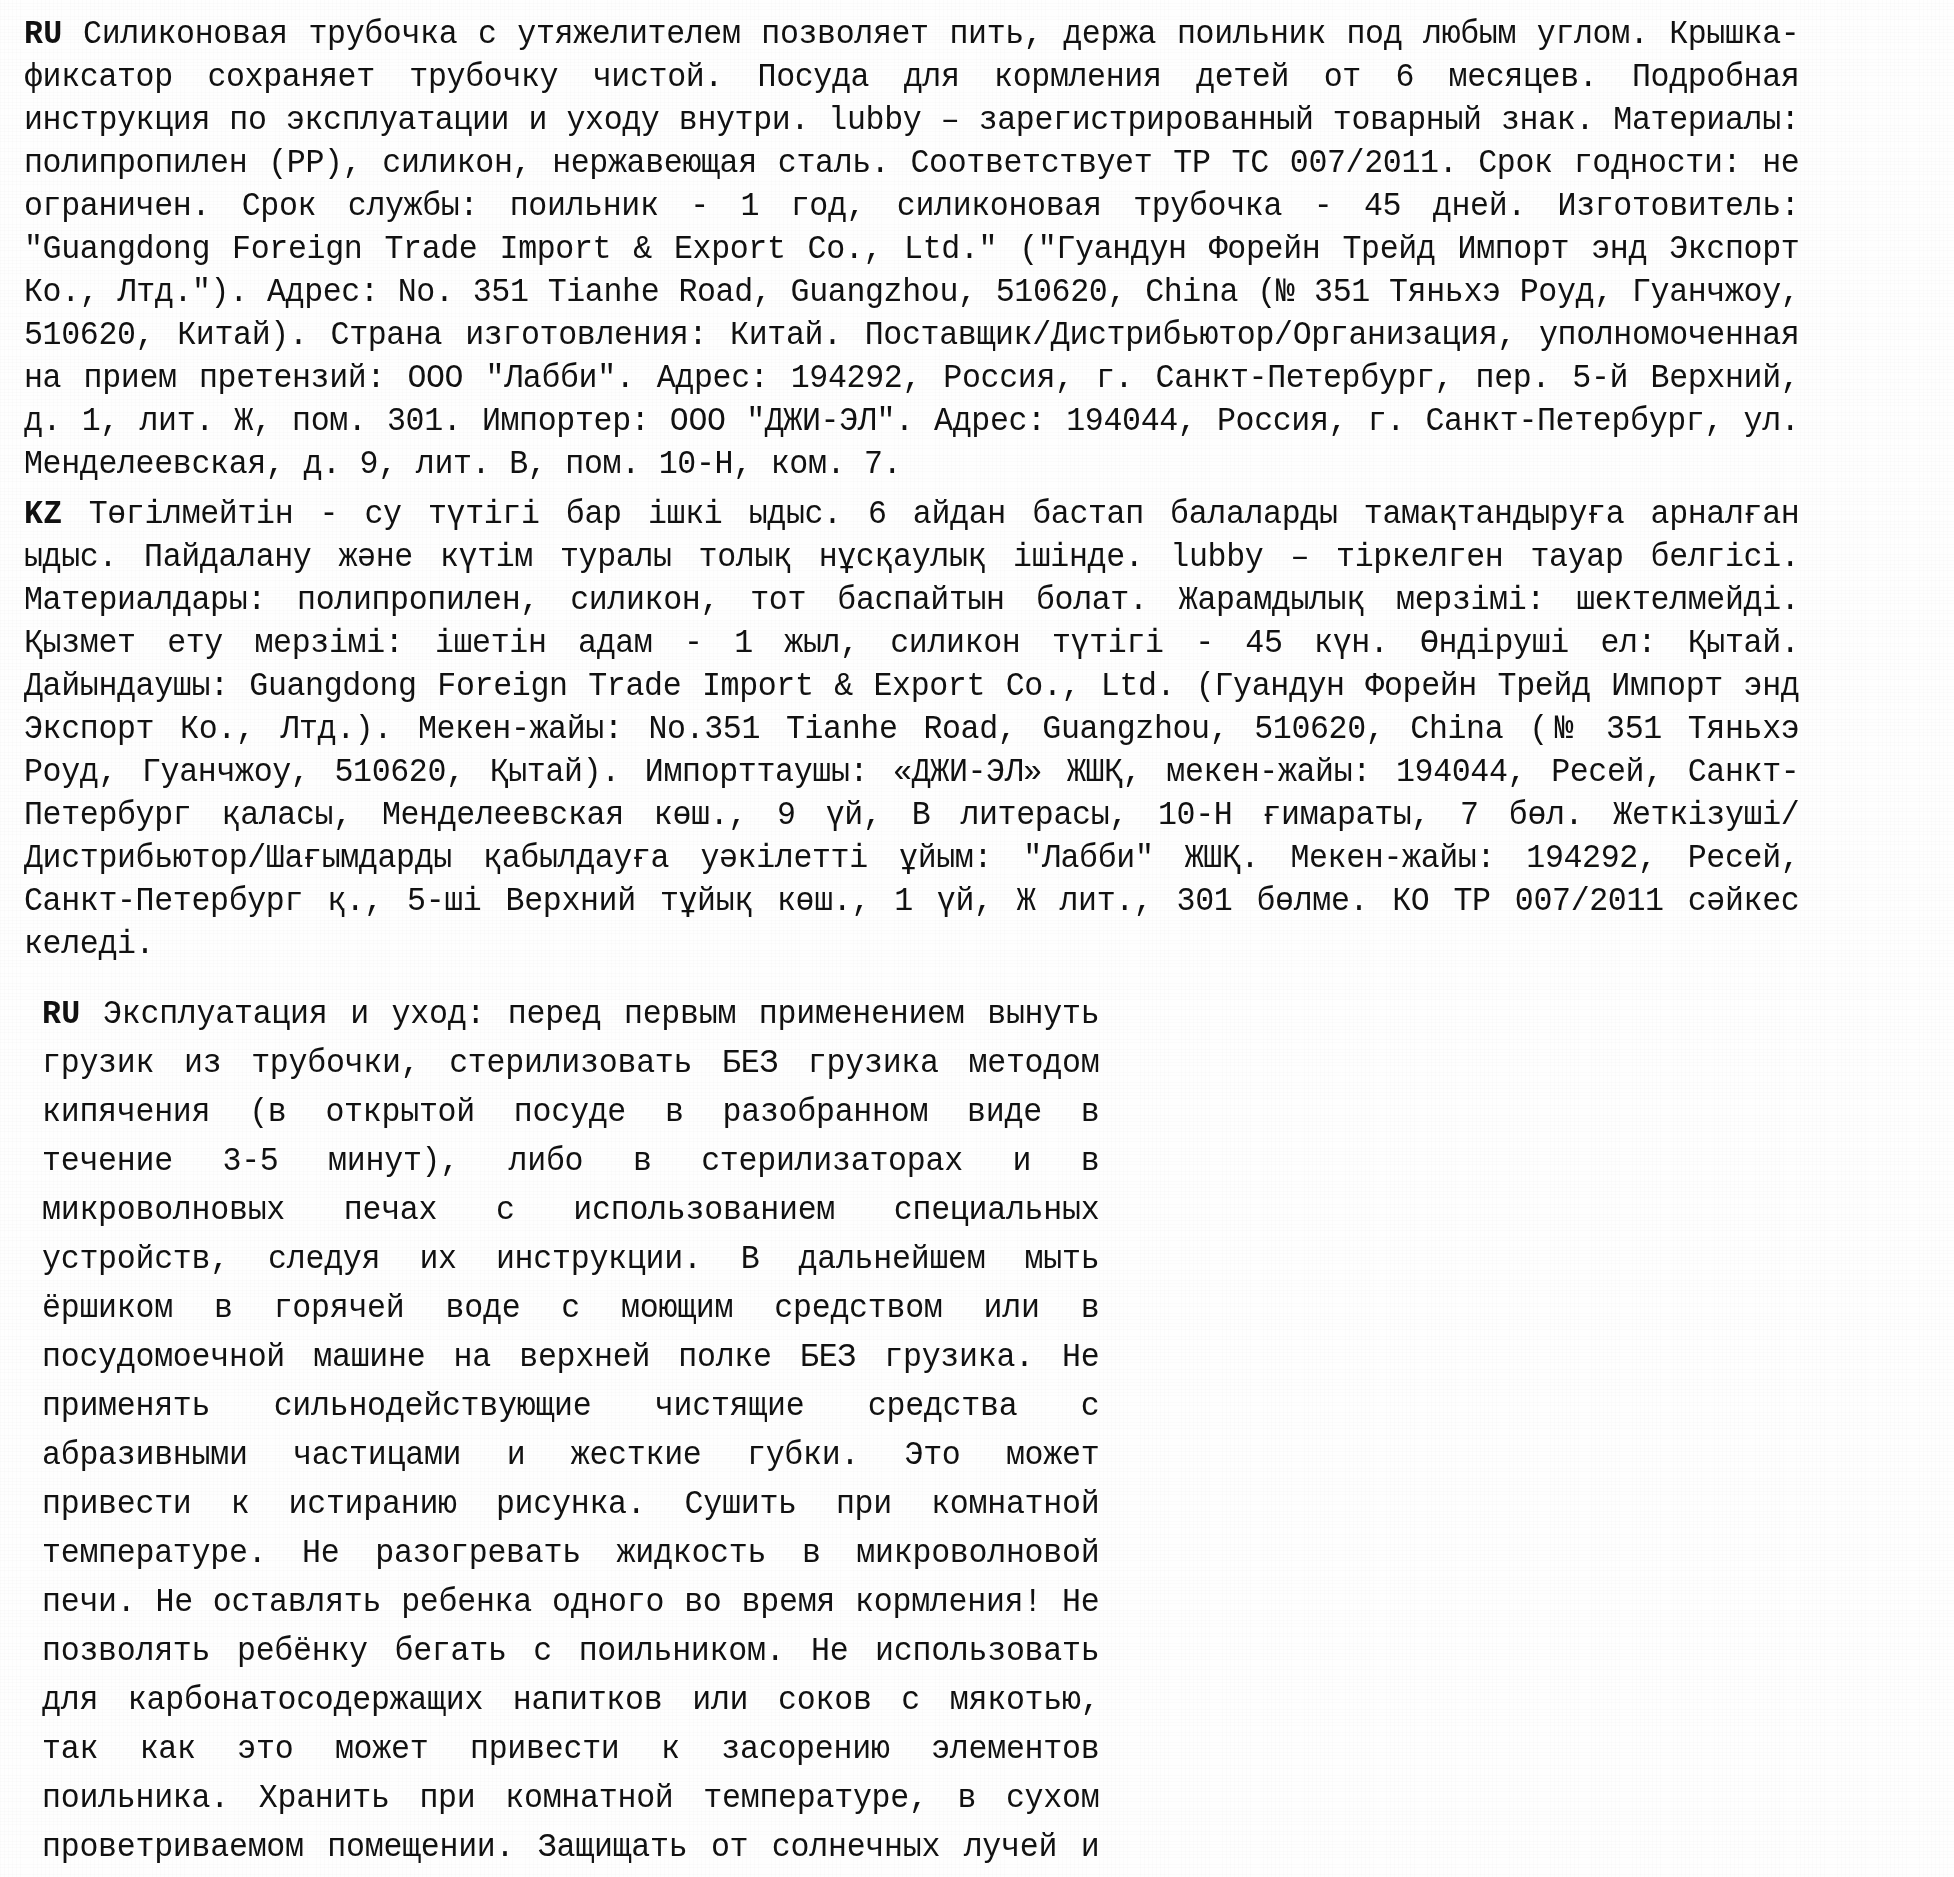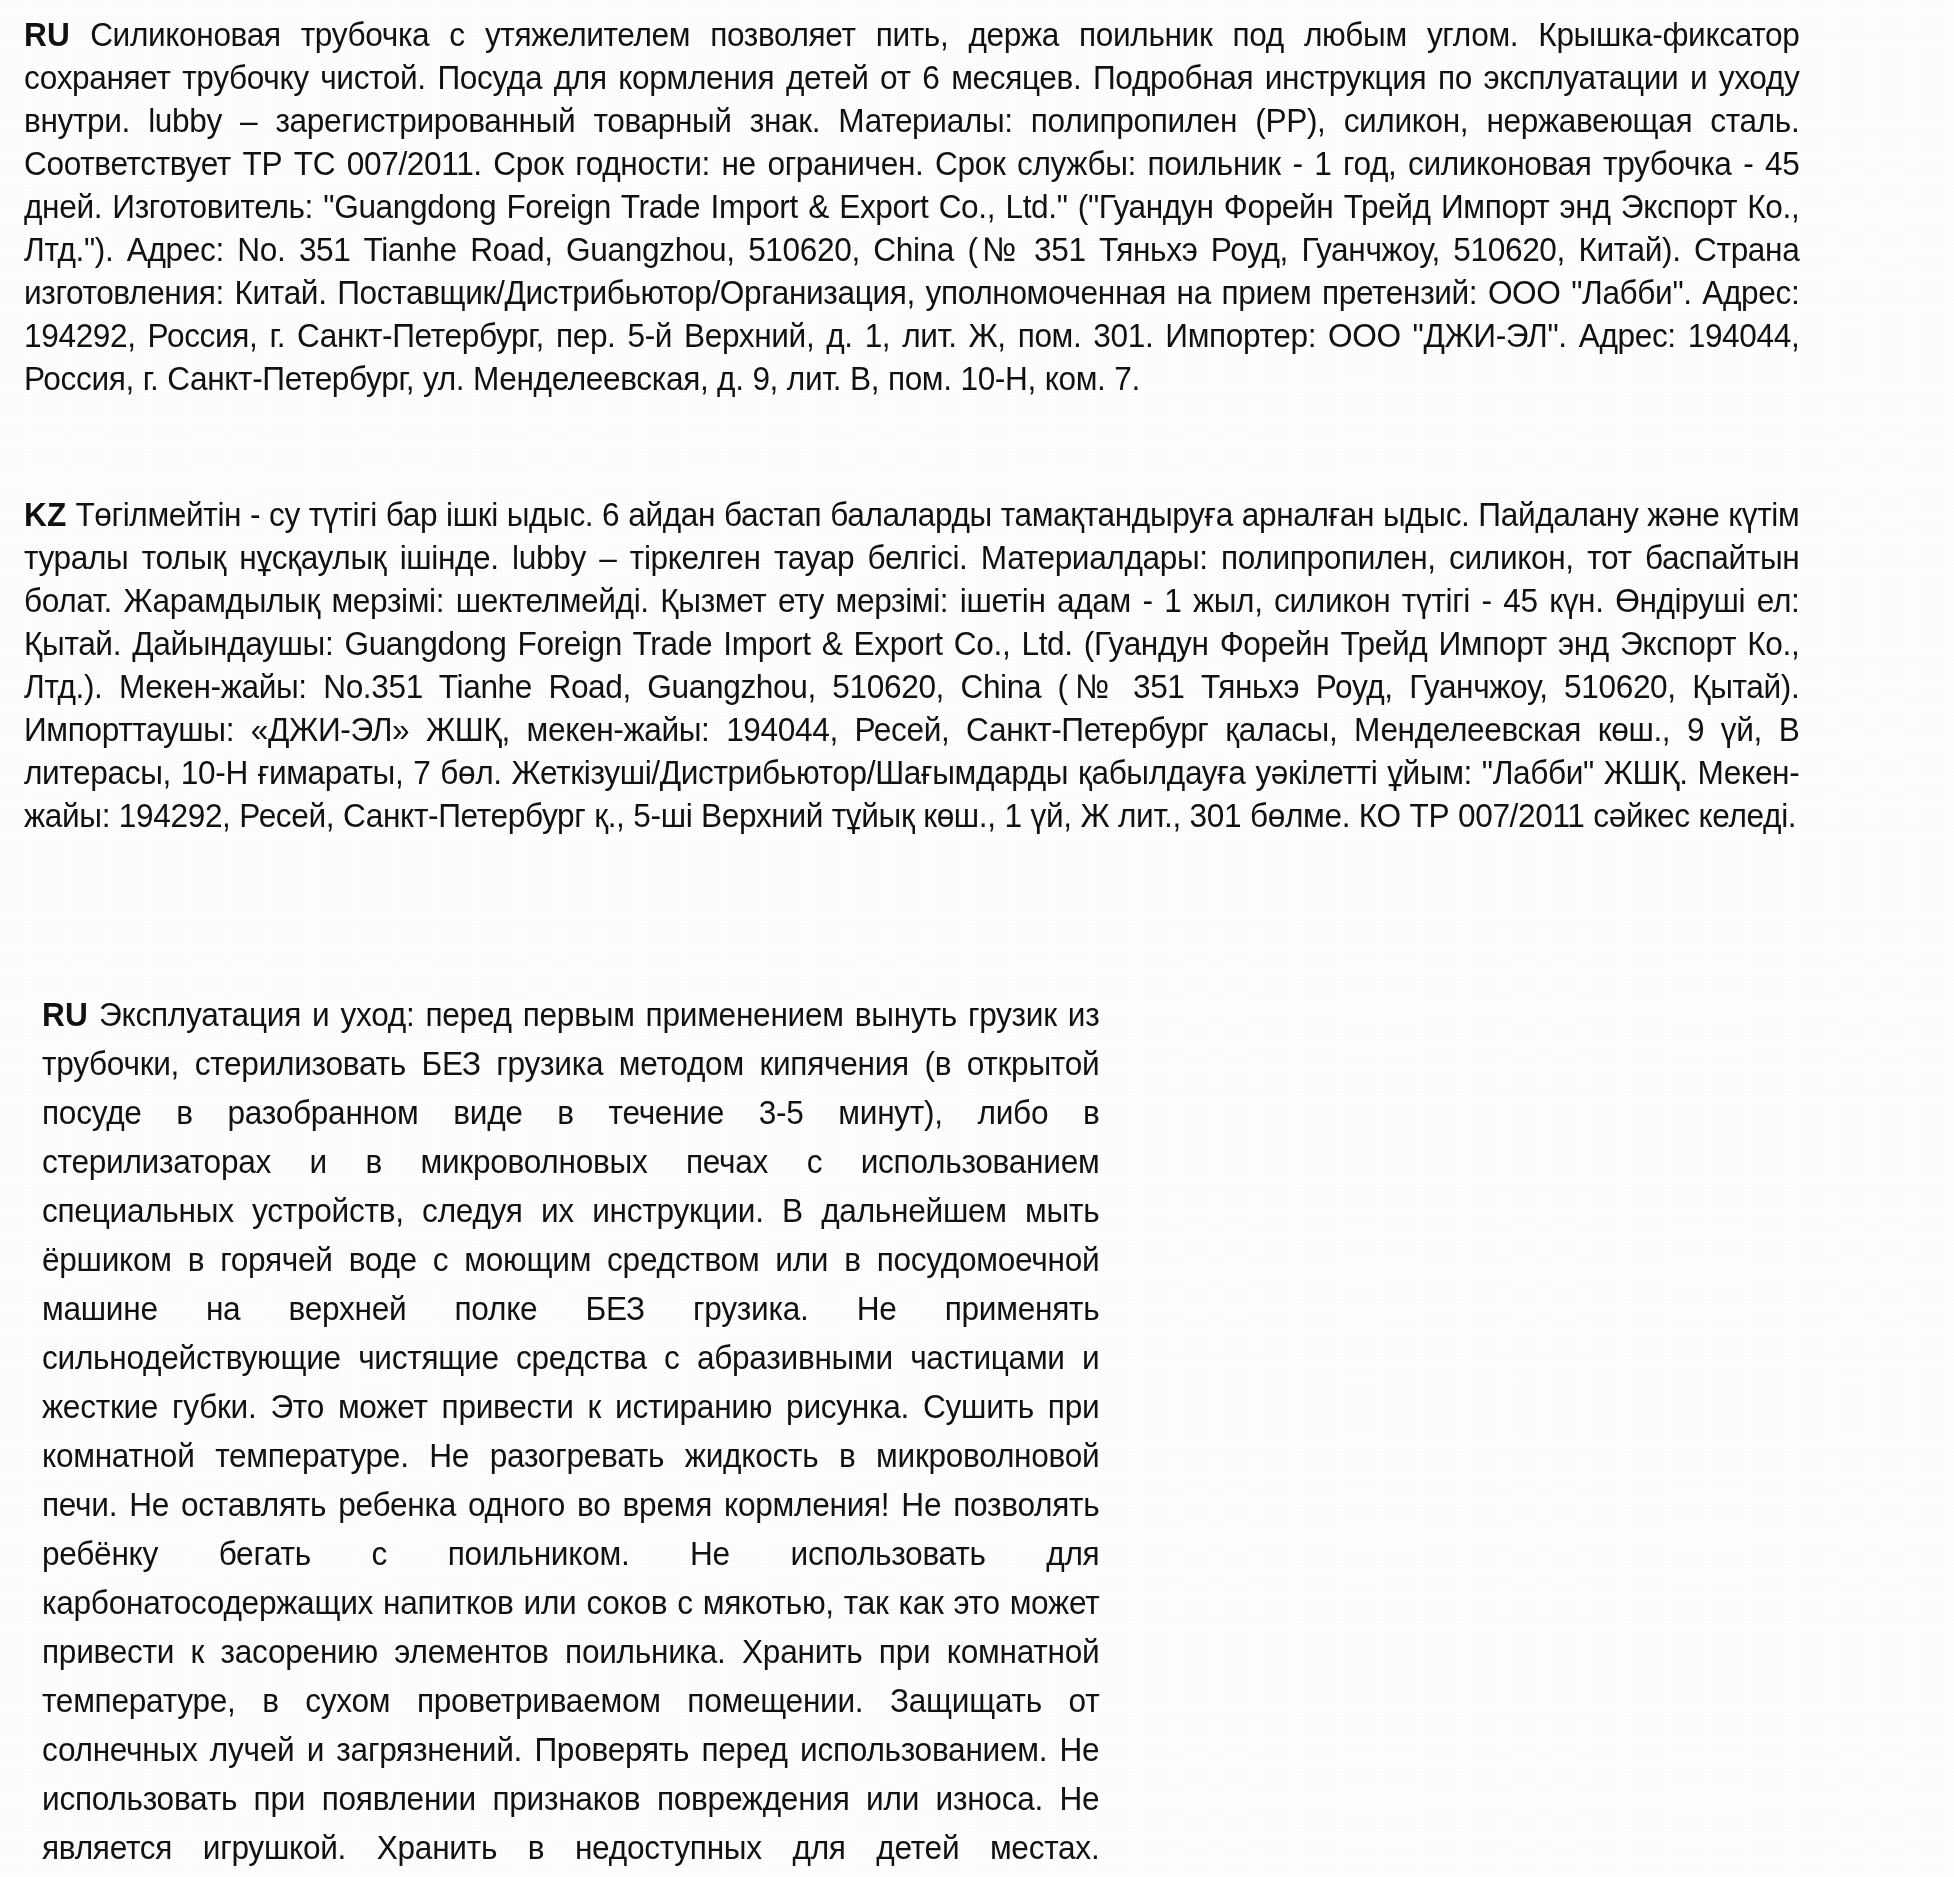--- a/index.html
+++ b/index.html
@@ -20,20 +20,21 @@
   
   .page {
     position: relative;
     width: 1954px;
     height: 1878px;
     box-sizing: border-box;
     background:
       repeating-linear-gradient(0deg, rgba(0,0,0,0.012) 0px, rgba(0,0,0,0.012) 0.8px, rgba(0,0,0,0) 0.8px, rgba(0,0,0,0) 3.3px),
       repeating-linear-gradient(90deg, rgba(0,0,0,0.010) 0px, rgba(0,0,0,0.010) 0.8px, rgba(0,0,0,0) 0.8px, rgba(0,0,0,0) 4.1px),
       #fefefe;
+    font-family: Liberation Mono, monospace;
   }
 
   
   .block-wide {
     position: absolute;
     left: 24.4px;
     width: 1909px;
     text-align: justify;
     text-justify: inter-word;
     font-size: 34px;

